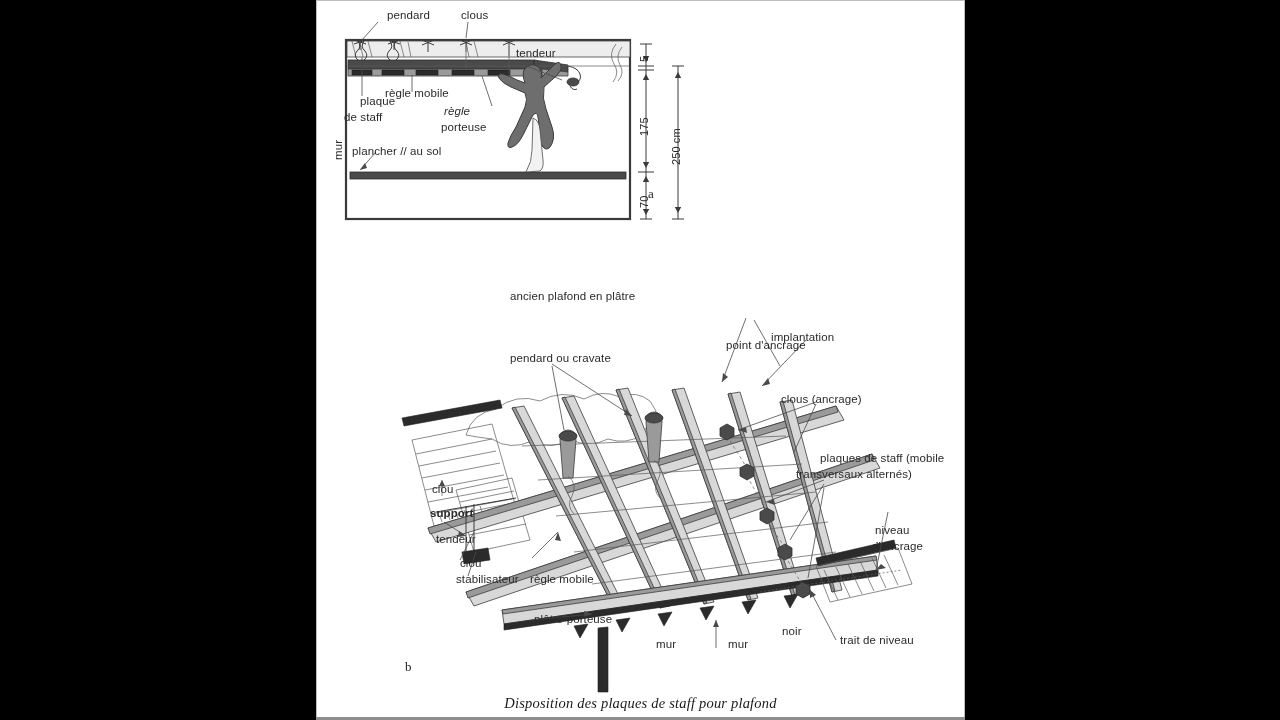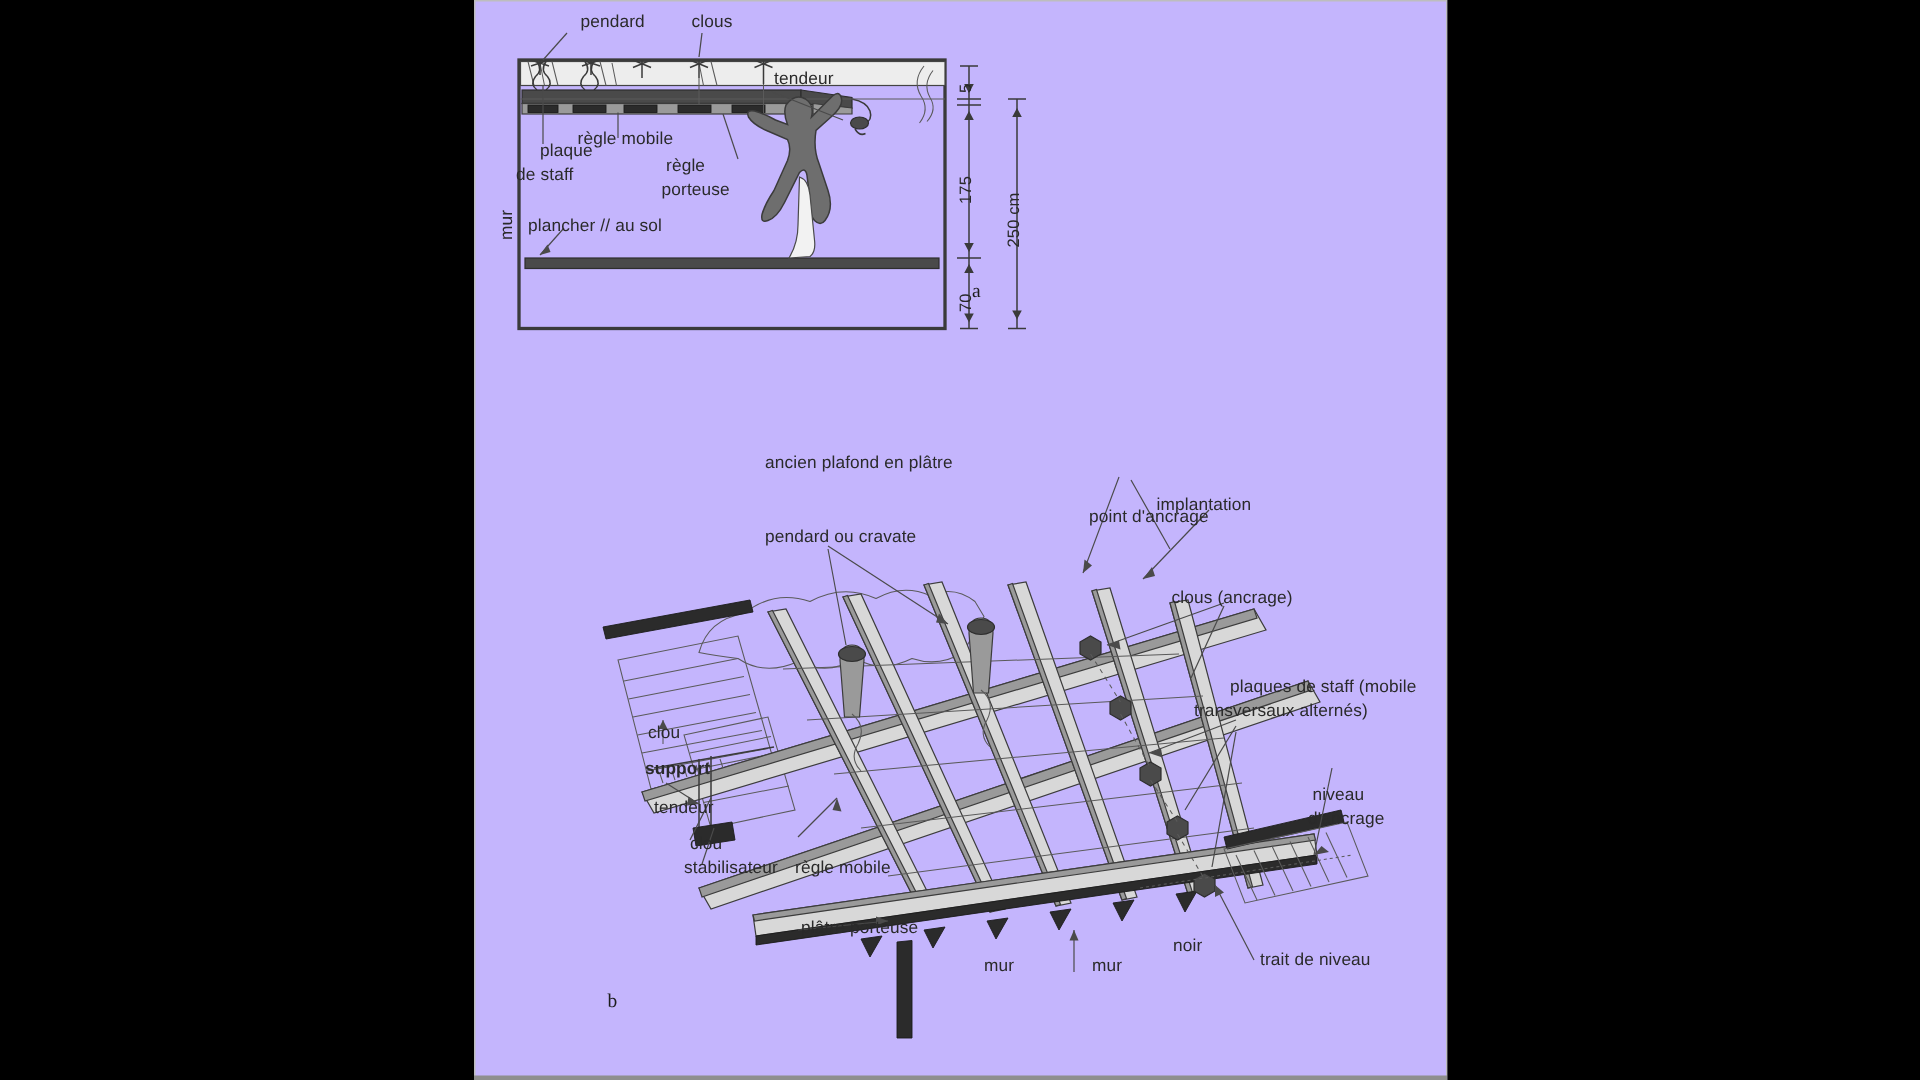--- a/index.html
+++ b/index.html
@@ -1,18 +1,18 @@
 <!DOCTYPE html>
 <html><head>
 <meta charset="utf-8">
 <style>
   html,body{margin:0;padding:0;background:#000;}
   body{width:1280px;height:720px;overflow:hidden;font-family:"Liberation Sans",sans-serif;}
   #screen{position:relative;width:1280px;height:720px;background:#000;}
-  #page{position:absolute;left:316px;top:0;width:649px;height:720px;background:#c4b5fd;
+  #page{position:absolute;left:316px;top:0;width:649px;height:720px;background:#ffffff;
         box-shadow:0 0 0 1px #bdbdbd inset;}
   .lbl{position:absolute;color:#2a2a2a;font-size:11.5px;line-height:1.18;white-space:nowrap;letter-spacing:.1px;}
   .lbl.sm{font-size:11px;}
   .rot90{transform:rotate(-90deg);transform-origin:left top;}
   .fig-letter{position:absolute;font-family:"Liberation Serif",serif;font-size:13px;color:#1c1c1c;}
   .caption{position:absolute;left:0;right:0;text-align:center;font-family:"Liberation Serif",serif;
            font-style:italic;font-size:14.5px;color:#1a1a1a;letter-spacing:.2px;}
   .botrule{position:absolute;left:0;top:717px;width:649px;height:3px;background:#8e8e8e;}
   svg{display:block;overflow:visible;}
   .stroke{fill:none;stroke:#3a3a3a;stroke-width:1;}
@@ -147,21 +147,21 @@
 
           <path d="M60 152 L44 170"></path>
           <path fill="#4a4a4a" stroke="none" d="M44 170 l7 -2 l-2 -5 Z"></path>
         </g>
       </svg>
 
       <span class="lbl" style="left:71px;top:9px;">pendard</span>
       <span class="lbl" style="left:145px;top:9px;">clous</span>
       <span class="lbl" style="left:200px;top:47px;">tendeur</span>
       <span class="lbl" style="left:69px;top:87px;">règle mobile</span>
-      <span class="lbl" style="left:128px;top:105px;">règle</span>
+      <span class="lbl" style="left:128px;top:105px;font-style:italic;">règle</span>
       <span class="lbl" style="left:125px;top:121px;">porteuse</span>
       <span class="lbl" style="left:28px;top:95px;padding-left:16px;">plaque</span>
       <span class="lbl" style="left:28px;top:111px;">de staff</span>
       <span class="lbl rot90" style="left:16px;top:160px;">mur</span>
       <span class="lbl" style="left:36px;top:145px;">plancher // au sol</span>
 
       <span class="lbl sm rot90" style="left:322px;top:62px;">5</span>
       <span class="lbl sm rot90" style="left:322px;top:136px;">175</span>
       <span class="lbl sm rot90" style="left:322px;top:208px;">70</span>
       <span class="lbl sm rot90" style="left:354px;top:165px;">250 cm</span>
@@ -342,21 +342,21 @@
           <path fill="#4a4a4a" stroke="none" d="M242 292 l-3 8 l6 1 Z"></path>
 
           <path d="M216 380 L276 374"></path>
           <path fill="#4a4a4a" stroke="none" d="M276 374 l-8 -3 l0 6 Z"></path>
 
           <path d="M400 408 L400 380"></path>
           <path fill="#4a4a4a" stroke="none" d="M400 380 l-3 7 h6 Z"></path>
         </g>
       </svg>
 
-      <span class="lbl" style="left:194px;top:63px;text-align:center;">ancien plafond en plâtre</span>
+      <span class="lbl" style="left:194px;top:50px;text-align:center;">ancien plafond en plâtre</span>
       <span class="lbl" style="left:194px;top:112px;">pendard ou cravate</span>
       <span class="lbl" style="left:410px;top:66px;margin-top:33px;">point d'ancrage</span>
       <span class="lbl" style="left:455px;top:91px;">implantation</span>
       <span class="lbl" style="left:465px;top:153px;">clous (ancrage)</span>
       <span class="lbl" style="left:504px;top:212px;">plaques de staff (mobile</span>
       <span class="lbl" style="left:480px;top:228px;">transversaux alternés)</span>
       <span class="lbl" style="left:559px;top:284px;">niveau</span>
       <span class="lbl" style="left:556px;top:300px;">d'ancrage</span>
       <span class="lbl" style="left:524px;top:394px;">trait de niveau</span>
       <span class="lbl" style="left:116px;top:243px;">clou</span>
@@ -366,18 +366,19 @@
       <span class="lbl" style="left:140px;top:333px;">stabilisateur</span>
       <span class="lbl" style="left:214px;top:333px;">règle mobile</span>
       <span class="lbl" style="left:218px;top:373px;">plâtre porteuse</span>
       <span class="lbl" style="left:340px;top:398px;">mur</span>
       <span class="lbl" style="left:412px;top:398px;">mur</span>
       <span class="lbl" style="left:466px;top:385px;">noir</span>
 
       <span class="fig-letter" style="left:89px;top:419px;">b</span>
     </div>
 
+    <div class="caption" style="top:695px;">Disposition des plaques de staff pour plafond</div>
     <div class="botrule"></div>
   </div>
 
   <div style="position:absolute;left:0;top:0;width:316px;height:720px;background:#000;"></div>
   <div style="position:absolute;left:965px;top:0;width:315px;height:720px;background:#000;"></div>
 </div>
 
 </body></html>

